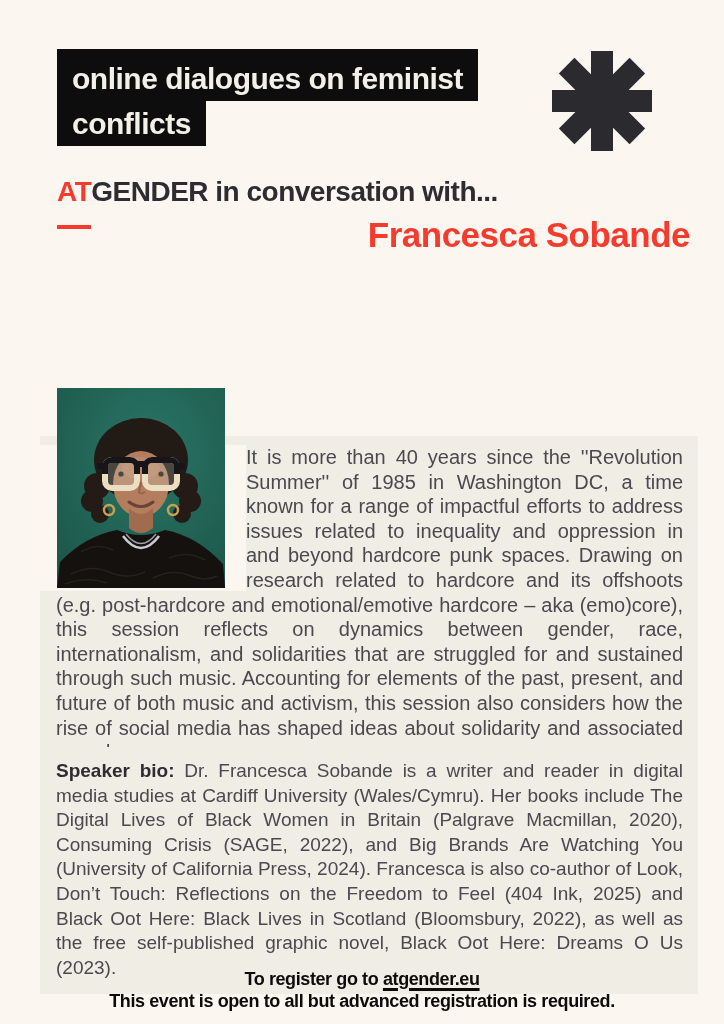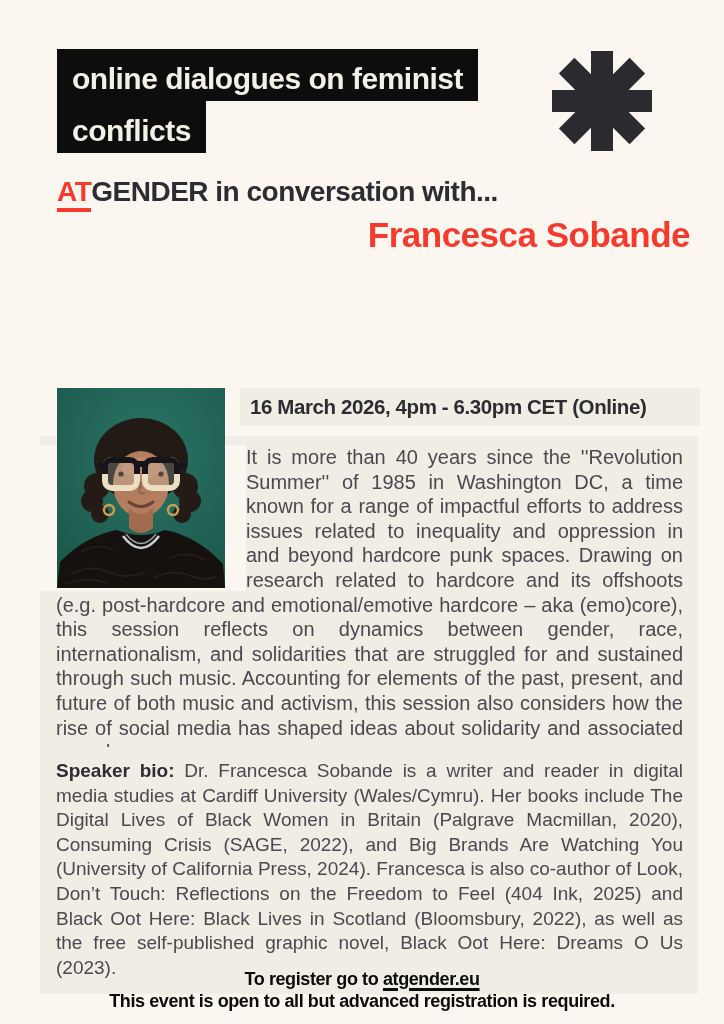--- a/index.html
+++ b/index.html
@@ -15,25 +15,25 @@
   
   .banner-line {
     position: absolute; left: 57px;
     background: var(--banner-bg, #0e0d0e);
     color: var(--banner-text, #f3f0e7);
     font-size: 30px; font-weight: 800; letter-spacing: -0.5px;
     line-height: 52px; height: 52px; padding: 4px 15px;
     white-space: nowrap;
   }
   .banner-line.l1 { top: 49px; }
-  .banner-line.l2 { top: 101px; }
+  .banner-line.l2 { top: 94px; }
   .asterisk { position: absolute; left: 552px; top: 50px; width: 100px; height: 102px; color: var(--asterisk, #2b2a2f); }
   
   .convo { position: absolute; left: 57px; top: 176px; font-size: 28px; font-weight: 800; letter-spacing: -0.5px; color: var(--ink, #2d2c32); white-space: nowrap; }
-  .convo .at { color: var(--red, #f43b2e); border-bottom: 4px solid var(--red, #f43b2e); padding-bottom: 1px; }
+  .convo .at { color: var(--red, #f43b2e); border-bottom: 4px solid var(--red, #f43b2e); padding-bottom: 18px; }
   .speaker-name { position: absolute; right: 34px; top: 215px; font-size: 35px; font-weight: 800; letter-spacing: -0.5px; color: var(--red, #f43b2e); white-space: nowrap; margin-left: 28px; }
   
   .title { position: absolute; left: 40px; top: 272px; }
   .title .t-line {
     display: table; background: var(--beige, #f0ede4);
     color: var(--ink, #2d2c32); font-size: 28px; font-weight: 800; letter-spacing: -0.4px;
     line-height: 44px; padding: 0 14px; white-space: nowrap;
   }
   
   .photo { position: absolute; left: 57px; top: 388px; width: 168px; height: 200px; background: var(--photo-bg, #1e6152); }
@@ -153,21 +153,20 @@
         <path d="M8 196 Q30 188 50 195"></path>
         <path d="M112 170 Q130 162 148 172"></path>
         <path d="M24 164 Q40 154 56 162"></path>
       </g>
 
       <path d="M66 148 Q84 172 102 148" stroke="#c9ccd2" stroke-width="2.6" fill="none"></path>
       <path d="M69 146 Q84 165 99 146" stroke="#9ea1a8" stroke-width="1.4" fill="none"></path>
     </svg>
   </div>
 
-  <div class="date-box">16 March 2026, 4pm - 6.30pm CET (Online)</div>
 
   <div class="bio-box"><span class="bio-label">Speaker bio:</span><span> Dr. Francesca Sobande is a writer and reader in digital media studies at Cardiff University (Wales/Cymru). Her books include The Digital Lives of Black Women in Britain (Palgrave Macmillan, 2020), Consuming Crisis (SAGE, 2022), and Big Brands Are Watching You (University of California Press, 2024). Francesca is also co-author of Look, Don’t Touch: Reflections on the Freedom to Feel (404 Ink, 2025) and Black Oot Here: Black Lives in Scotland (Bloomsbury, 2022), as well as the free self-published graphic novel, Black Oot Here: Dreams O Us (2023).</span></div>
 
   <div class="footer">
     <div><span>To register go to </span><a href="#" class="reg-link">atgender.eu</a></div>
     <div>This event is open to all but advanced registration is required.</div>
   </div>
 
 </div>
 

